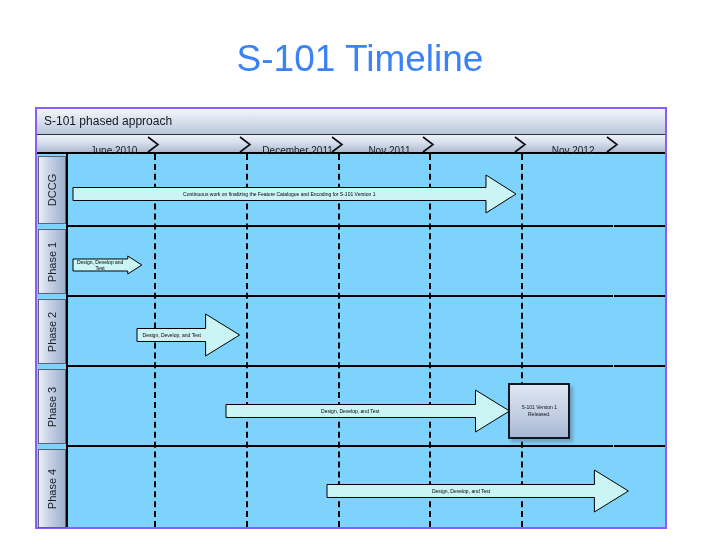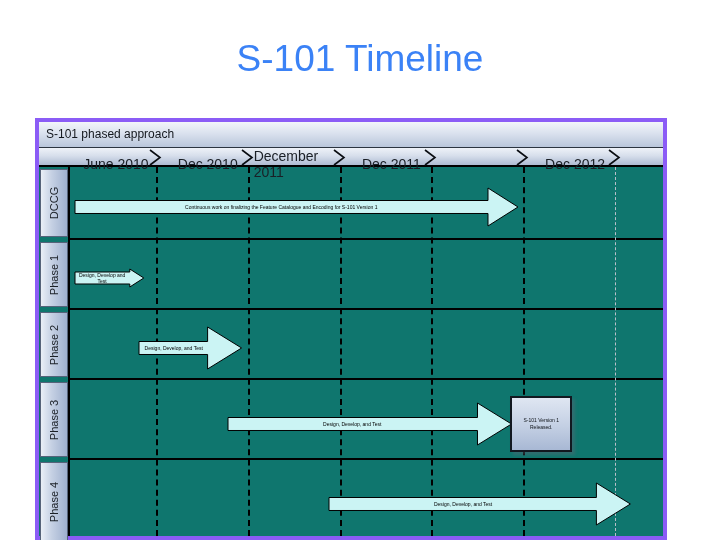--- a/index.html
+++ b/index.html
@@ -13,24 +13,24 @@
   #slide-title{
     position:absolute;left:0;top:38px;width:720px;
     text-align:center;
     font-size:37px;
     color:#3b82f6;
     font-weight:400;
     letter-spacing:0px;
   }
   #gantt{
     position:absolute;
-    left:35px;top:118px;
+    left:35px;top:107px;
     width:632px;height:422px;
-    border:4px solid #8b5cf6;
-    background:#0f766e;
+    border:2px solid #8b5cf6;
+    background:#7dd3fc;
     box-sizing:border-box;
   }
   
   #phase-band{
     position:absolute;left:0;top:0;width:100%;height:26px;
     background:linear-gradient(to bottom,#f2f5fa 0%,#dce3ef 42%,#b9c6db 100%);
     border-bottom:1px solid #2b3440;
     box-sizing:border-box;
   }
   #phase-band-label{
@@ -39,21 +39,21 @@
   }
   
   #date-band{
     position:absolute;left:0;top:26px;width:100%;height:19px;
     background:linear-gradient(to bottom,#eef2f8 0%,#d7dfec 45%,#aebbd2 100%);
     border-bottom:2px solid #000000;
     box-sizing:border-box;
   }
   .date-cell{
     position:absolute;top:0;height:31px;
-    font-size:14px;color:#1a1f26;
+    font-size:10px;color:#1a1f26;
     display:flex;align-items:center;justify-content:center;
   }
   .chev{
     position:absolute;top:1px;width:13px;height:17px;
     pointer-events:none;
   }
   .chev svg{display:block;}
   
   #row-label-col{
     position:absolute;left:0;top:45px;width:31px;bottom:0;
@@ -127,44 +127,43 @@
     <div id="phase-band-label">S-101 phased approach</div>
   </div>
 
   <div id="date-band">
       <div class="date-cell" style="left: 31px; width: 91.8333px;">June 2010</div>
       <div class="chev" style="left: 109.833px;">
         <svg width="13" height="17" viewBox="0 0 13 17">
           <path d="M1 1 L11 8.5 L1 16" fill="none" stroke="#0a0d12" stroke-width="1.6"></path>
         </svg>
       </div>
-      <div class="date-cell" style="left: 122.833px; width: 91.8333px;">Dec 2010</div>
       <div class="chev" style="left: 201.667px;">
         <svg width="13" height="17" viewBox="0 0 13 17">
           <path d="M1 1 L11 8.5 L1 16" fill="none" stroke="#0a0d12" stroke-width="1.6"></path>
         </svg>
       </div>
       <div class="date-cell" style="left: 214.667px; width: 91.8333px;">December 2011</div>
       <div class="chev" style="left: 293.5px;">
         <svg width="13" height="17" viewBox="0 0 13 17">
           <path d="M1 1 L11 8.5 L1 16" fill="none" stroke="#0a0d12" stroke-width="1.6"></path>
         </svg>
       </div>
-      <div class="date-cell" style="left: 306.5px; width: 91.8333px;">Dec 2011</div>
+      <div class="date-cell" style="left: 306.5px; width: 91.8333px;">Nov 2011</div>
       <div class="chev" style="left: 385.333px;">
         <svg width="13" height="17" viewBox="0 0 13 17">
           <path d="M1 1 L11 8.5 L1 16" fill="none" stroke="#0a0d12" stroke-width="1.6"></path>
         </svg>
       </div>
       <div class="chev" style="left: 477.167px;">
         <svg width="13" height="17" viewBox="0 0 13 17">
           <path d="M1 1 L11 8.5 L1 16" fill="none" stroke="#0a0d12" stroke-width="1.6"></path>
         </svg>
       </div>
-      <div class="date-cell" style="left: 490.167px; width: 91.8333px;">Dec 2012</div>
+      <div class="date-cell" style="left: 490.167px; width: 91.8333px;">Nov 2012</div>
       <div class="chev" style="left: 569px;">
         <svg width="13" height="17" viewBox="0 0 13 17">
           <path d="M1 1 L11 8.5 L1 16" fill="none" stroke="#0a0d12" stroke-width="1.6"></path>
         </svg>
       </div>
     </div>
 
   <div id="row-label-col">
       <div class="row-label" style="top: 2px; height: 68px;">
         <span>DCCG</span>

